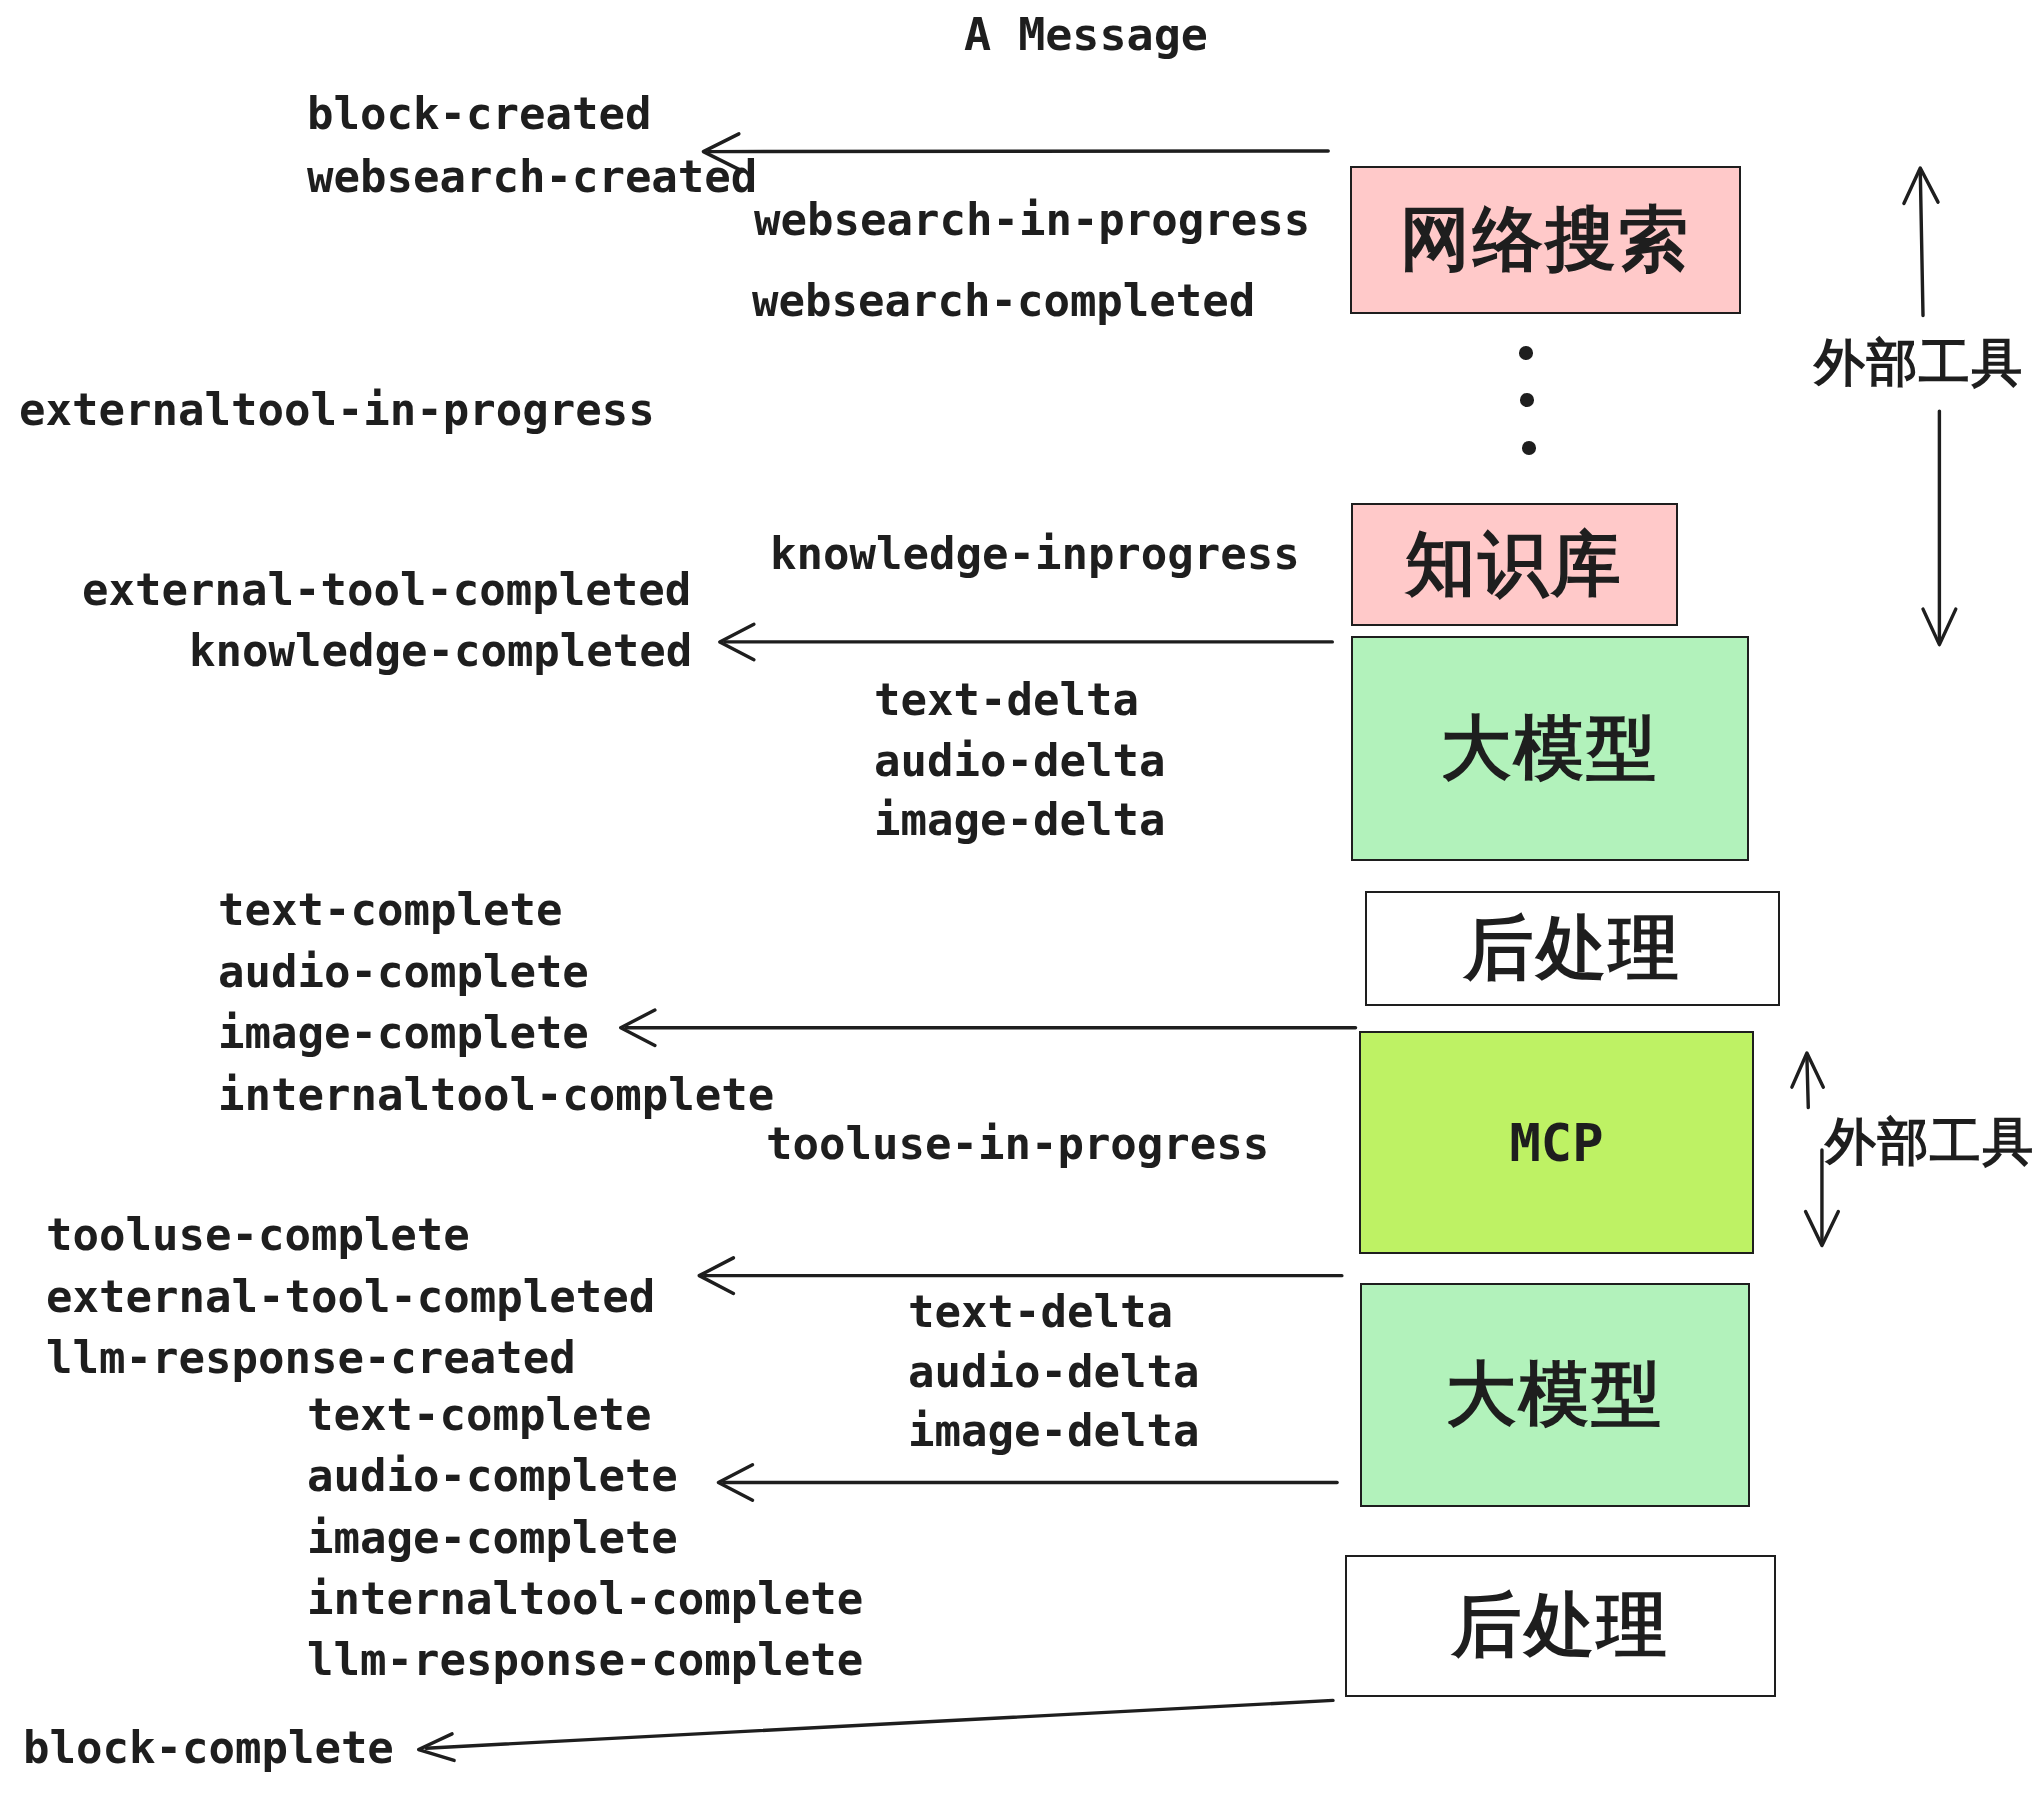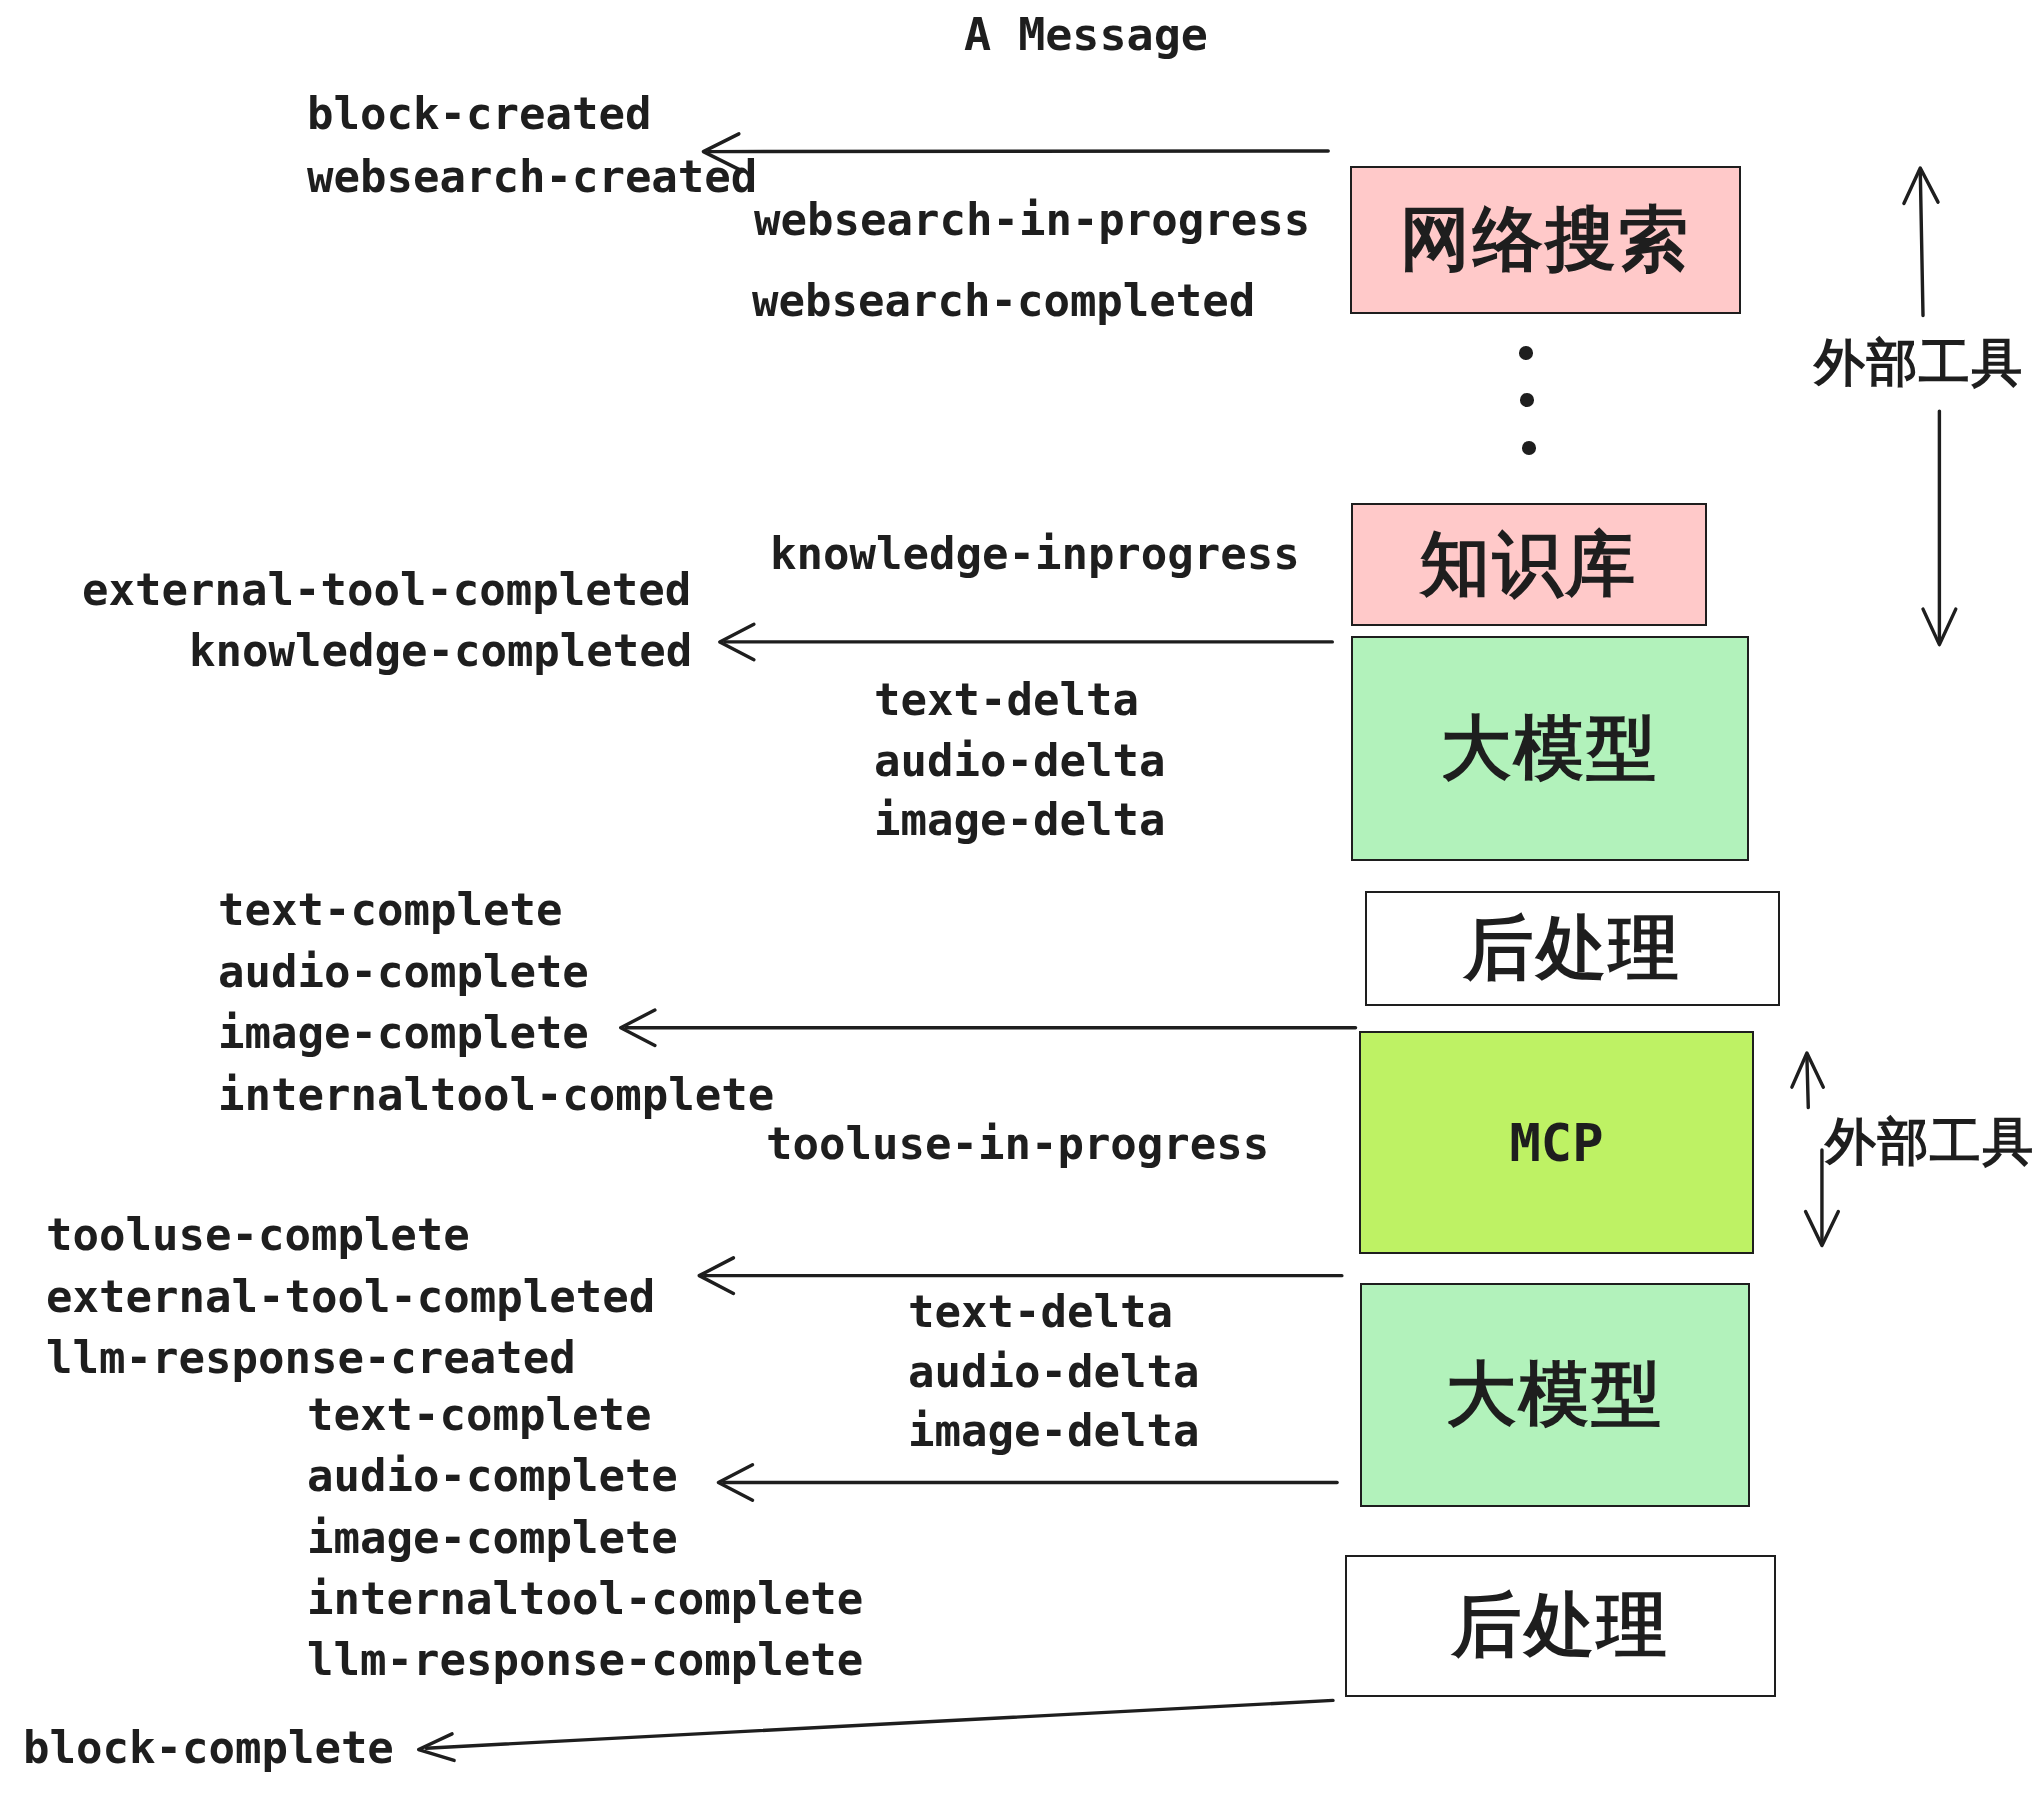--- a/index.html
+++ b/index.html
@@ -122,20 +122,21 @@
       <polyline class="stroke" points="2644,1774 2668,1824 2692,1774"></polyline>
     </g>
   </svg>
 
   <div class="title" style="left:964px; top:8.2px;">A Message</div>
 
   <div class="evt" style="left:307px;  top:89px;">block-created</div>
   <div class="evt" style="left:307px;  top:152px;">websearch-created</div>
   <div class="evt" style="left:754px; top:195px;">websearch-in-progress</div>
   <div class="evt" style="left:752px; top:276px;">websearch-completed</div>
+  <div class="evt" style="left:19px;   top:385px;">externaltool-in-progress</div>
   <div class="evt" style="left:770px; top:529px;">knowledge-inprogress</div>
   <div class="evt" style="left:82px;  top:565px;">external-tool-completed</div>
   <div class="evt" style="left:189px;  top:626px;">knowledge-completed</div>
   <div class="evt" style="left:874px; top:675px;">text-delta</div>
   <div class="evt" style="left:874px; top:736px;">audio-delta</div>
   <div class="evt" style="left:874px; top:795px;">image-delta</div>
   <div class="evt" style="left:218px;  top:885px;">text-complete</div>
   <div class="evt" style="left:218px;  top:947px;">audio-complete</div>
   <div class="evt" style="left:218px;  top:1008px;">image-complete</div>
   <div class="evt" style="left:218px;  top:1070px;">internaltool-complete</div>
@@ -154,21 +155,21 @@
   <div class="evt" style="left:23px;   top:1723px;">block-complete</div>
 
   <div class="box" style="left: 1350px; top: 166px; width: 391px; height: 148px; background: rgb(255, 201, 201);">
     <span class="box-label">网络搜索</span>
   </div>
 
   <div class="dot" style="left:1519px; top:346px;"></div>
   <div class="dot" style="left:1520px; top:393px;"></div>
   <div class="dot" style="left:1522px; top:441px;"></div>
 
-  <div class="box" style="left: 1351px; top: 503px; width: 356px; height: 123px; background: rgb(255, 201, 201);">
+  <div class="box" style="left: 1351px; top: 503px; width: 327px; height: 123px; background: rgb(255, 201, 201);">
     <span class="box-label">知识库</span>
   </div>
 
   <div class="box" style="left: 1351px; top: 636px; width: 398px; height: 225px; background: rgb(178, 242, 187);">
     <span class="box-label">大模型</span>
   </div>
 
   <div class="box" style="left: 1365px; top: 891px; width: 415px; height: 115px; background: rgb(255, 255, 255);">
     <span class="box-label">后处理</span>
   </div>

